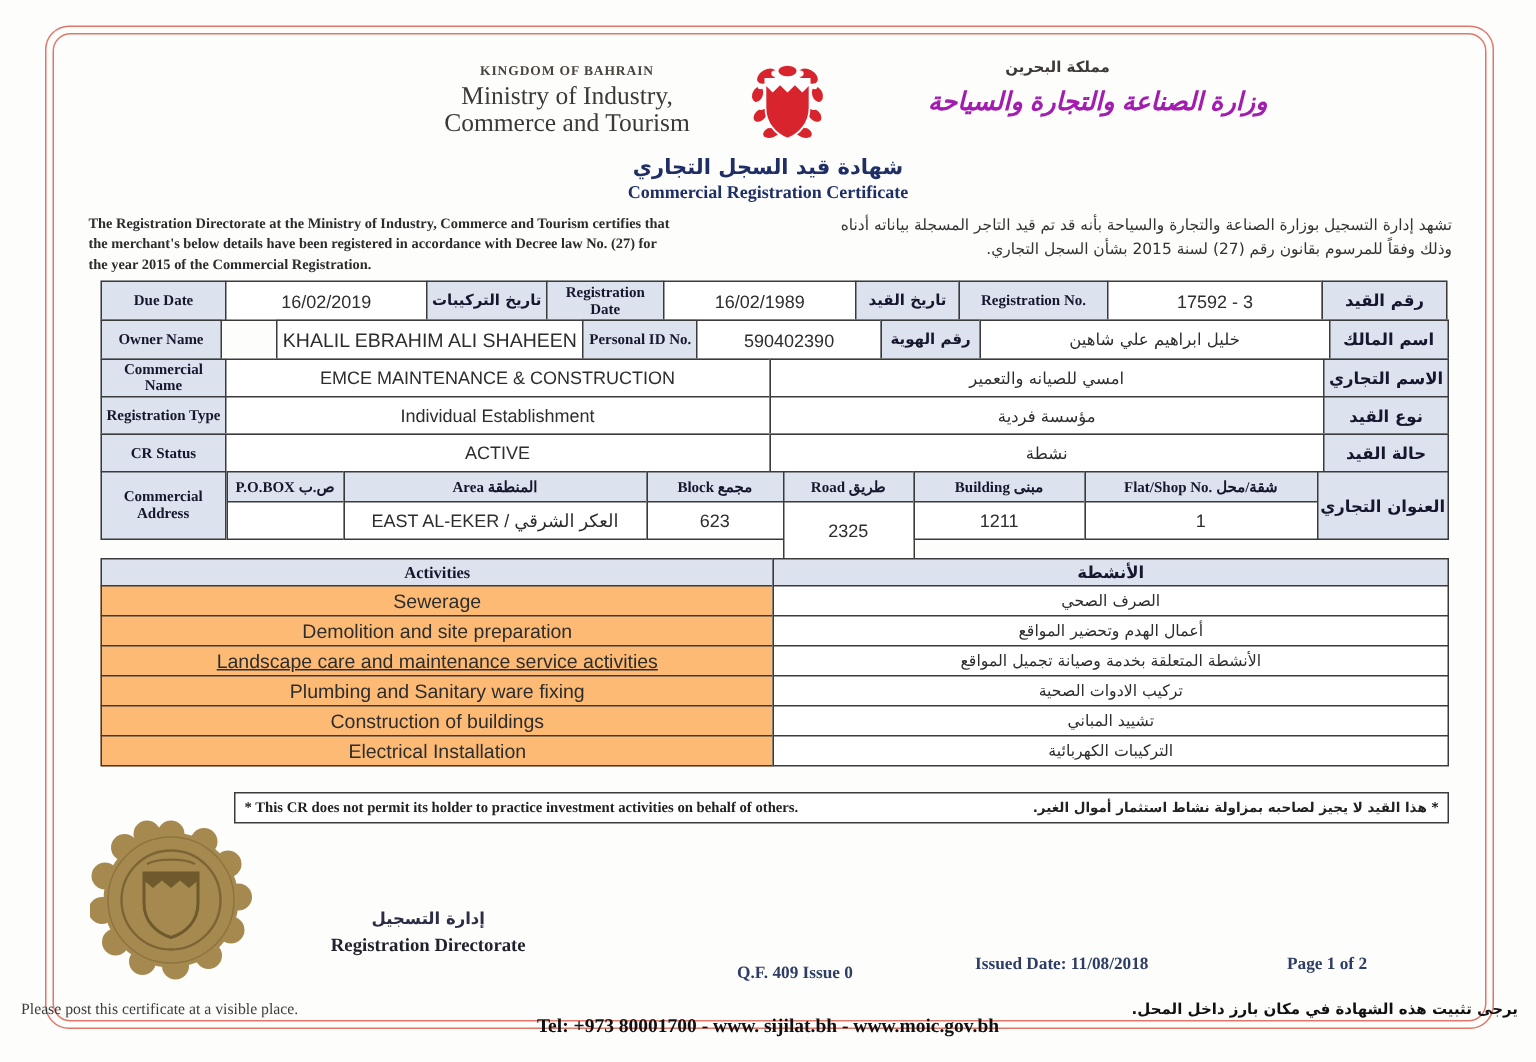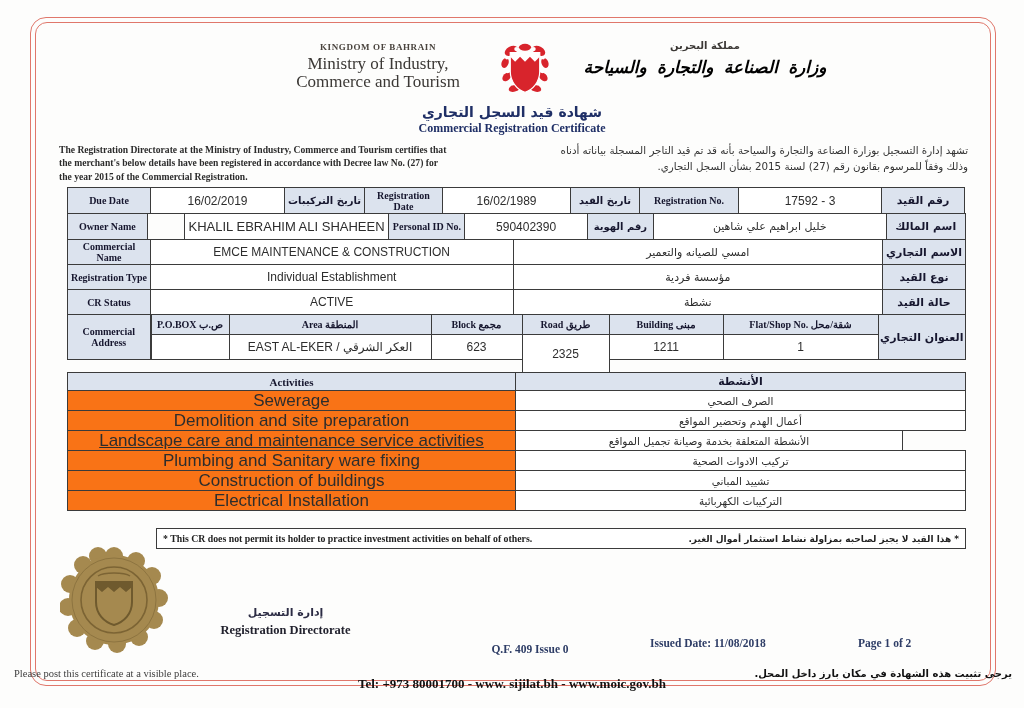--- a/index.html
+++ b/index.html
@@ -17,21 +17,21 @@
   .page{position:relative;width:1024px;height:708px;background:#fdfdfc;margin:0 auto;overflow:hidden;}
   .frame-outer{position:absolute;left:30px;top:17px;right:28px;bottom:22px;border:1.6px solid var(--salmon);border-radius:16px;}
   .frame-inner{position:absolute;left:4px;top:4px;right:4px;bottom:4px;border:1px solid var(--salmon);border-radius:12px;}
   
   .hdr-en{position:absolute;left:278px;top:42px;width:200px;text-align:center;}
   .kingdom{font-size:9px;font-weight:bold;letter-spacing:.6px;color:#4a443e;}
   .ministry{font-size:17px;color:#3b3835;line-height:1.08;margin-top:3px;}
   .emblem{position:absolute;left:499px;top:40px;}
   .hdr-ar{position:absolute;left:565px;top:40px;width:280px;text-align:center;direction:rtl;}
   .kingdom-ar{font-size:10px;font-weight:bold;color:#3b3835;font-family:"DejaVu Sans",sans-serif;}
-  .ministry-ar{font-size:17px;font-weight:bold;color:#000000;font-family:Liberation Mono, monospace;margin-top:6px;font-style:italic;}
+  .ministry-ar{font-size:17px;font-weight:bold;color:#a21caf;font-family:Liberation Sans, sans-serif;margin-top:6px;font-style:italic;text-align:right;}
   .title-ar{position:absolute;left:0;top:104px;width:1024px;text-align:center;font-family:"DejaVu Sans",sans-serif;font-weight:bold;font-size:14px;color:var(--navy);}
   .title-en{position:absolute;left:0;top:121px;width:1024px;text-align:center;font-weight:bold;font-size:12px;color:var(--navy);}
   
   .intro-en{position:absolute;left:59px;top:143px;width:392px;font-size:9.6px;font-weight:bold;color:#2c2c2c;line-height:1.4;}
   .intro-ar{position:absolute;left:560px;top:143px;width:408px;direction:rtl;text-align:right;font-family:"DejaVu Sans",sans-serif;font-size:10.3px;color:#333;line-height:1.55;}
   
   .regtable{position:absolute;left:67px;top:187px;width:899px;}
   .trow{display:flex;}
   .trow + .trow{margin-top:-1px;}
   .c{border:1px solid var(--bordr);display:flex;align-items:center;justify-content:center;text-align:center;overflow:hidden;}
@@ -40,21 +40,21 @@
   .lbl-ar{background:var(--cellbg);font-weight:bold;font-size:11px;color:var(--ink);font-family:"DejaVu Sans",sans-serif;direction:rtl;}
   .val{background:#fff;font-family:"Liberation Sans",sans-serif;font-size:12px;color:#2d2d2d;}
   .val-ar{background:#fff;font-family:"DejaVu Sans",sans-serif;font-size:11px;color:#2d2d2d;direction:rtl;}
   .addr-mid{display:flex;flex-direction:column;}
   .addr-mid .trow + .trow{margin-top:-1px;}
   .mixed{background:var(--cellbg);font-weight:bold;font-size:10px;color:var(--ink);}
   
   .acts{position:absolute;left:67px;top:372px;width:899px;}
   .act-h{background:var(--cellbg);font-weight:bold;font-size:11px;color:var(--ink);}
   .act-h.ar{font-family:"DejaVu Sans",sans-serif;}
-  .act-en{background:#f97316;font-family:"Liberation Sans",sans-serif;font-size:17px;color:#2d2d2d;}
+  .act-en{background:#fdba74;font-family:"Liberation Sans",sans-serif;font-size:13px;color:#2d2d2d;}
   .act-ar{background:#fff;font-family:"DejaVu Sans",sans-serif;font-size:10.5px;color:#2d2d2d;direction:rtl;}
   
   .disclaimer{position:absolute;left:156px;top:528px;width:810px;height:21px;border:1px solid var(--bordr);display:flex;align-items:center;justify-content:space-between;padding:0 6px;background:#fff;}
   .disc-en{font-size:9.8px;font-weight:bold;color:#222;}
   .disc-ar{font-size:9px;font-weight:bold;color:#222;font-family:"DejaVu Sans",sans-serif;direction:rtl;}
   
   .seal{position:absolute;left:60px;top:546px;}
   .directorate{position:absolute;left:178px;top:606px;width:215px;text-align:center;}
   .dir-ar{font-family:"DejaVu Sans",sans-serif;font-weight:bold;font-size:11px;color:#2c2c44;}
   .dir-en{font-weight:bold;font-size:12.5px;color:#22222e;margin-top:4px;}
@@ -199,21 +199,21 @@
     <div class="trow">
       <div class="c act-en" style="width:449px;height:21px;">Sewerage</div>
       <div class="c act-ar" style="width:451px;height:21px;">الصرف الصحي</div>
     </div>
     <div class="trow">
       <div class="c act-en" style="width:449px;height:21px;">Demolition and site preparation</div>
       <div class="c act-ar" style="width:451px;height:21px;">أعمال الهدم وتحضير المواقع</div>
     </div>
     <div class="trow">
       <div class="c act-en" style="width:449px;height:21px;text-decoration:underline;">Landscape care and maintenance service activities</div>
-      <div class="c act-ar" style="width:388px;height:21px;">الأنشطة المتعلقة بخدمة وصيانة تجميل المواقع</div>
+      <div class="c act-ar" style="width:451px;height:21px;">الأنشطة المتعلقة بخدمة وصيانة تجميل المواقع</div>
     </div>
     <div class="trow">
       <div class="c act-en" style="width:449px;height:21px;">Plumbing and Sanitary ware fixing</div>
       <div class="c act-ar" style="width:451px;height:21px;">تركيب الادوات الصحية</div>
     </div>
     <div class="trow">
       <div class="c act-en" style="width:449px;height:21px;">Construction of buildings</div>
       <div class="c act-ar" style="width:451px;height:21px;">تشييد المباني</div>
     </div>
     <div class="trow">

